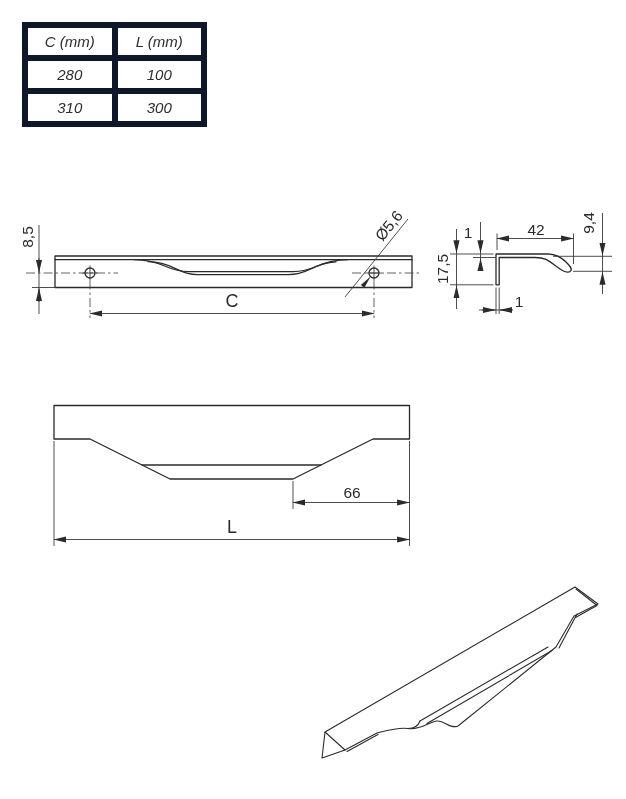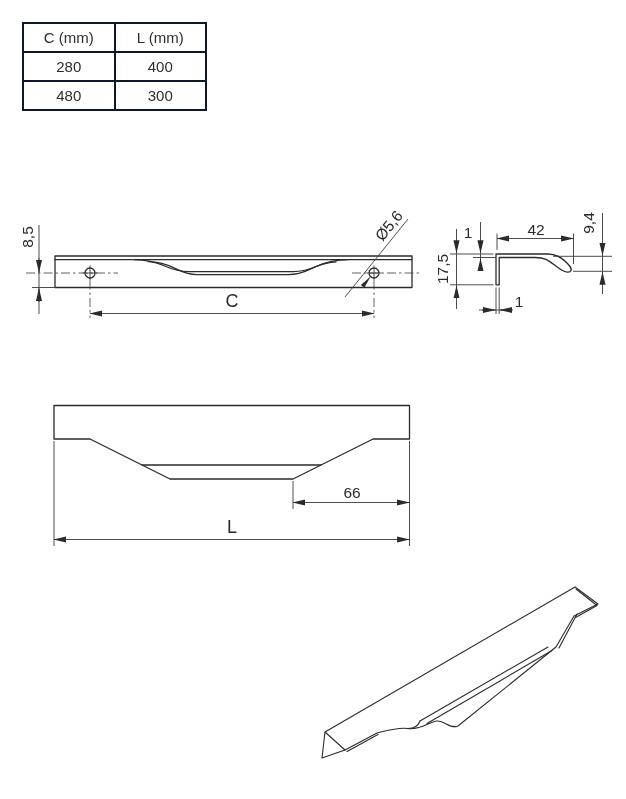--- a/index.html
+++ b/index.html
@@ -1,21 +1,21 @@
 <!DOCTYPE html>
 <html><head>
 <meta charset="utf-8">
 <style>
   html,body{margin:0;padding:0;background:#ffffff;}
   body{width:626px;height:799px;position:relative;font-family:"Liberation Sans",sans-serif;}
   .sheet{position:absolute;left:0;top:0;width:626px;height:799px;background:#fff;}
   table.size{position:absolute;left:22px;top:22px;width:185px;border-collapse:collapse;
     font-size:15px;color:#2e2e2e;table-layout:fixed;}
-  table.size th,table.size td{border:2px solid #0f172a;text-align:center;padding:4px;
-    height:19px;font-weight:normal;line-height:19px;}
+  table.size th,table.size td{border:6px solid #0f172a;text-align:center;padding:4px;
+    height:19px;font-weight:normal;line-height:19px;font-style:italic;}
   table.size{border:1.5px solid #3f3f3f;}
   svg{position:absolute;left:0;top:0;}
   svg text{fill:#2b2b2b;font-family:"Liberation Sans",sans-serif;}
   .obj{fill:none;stroke:#2b2b2b;stroke-width:1.3;stroke-linejoin:round;stroke-linecap:round;}
   .thin{fill:none;stroke:#3a3a3a;stroke-width:0.9;stroke-linecap:butt;}
   .cl{fill:none;stroke:#3a3a3a;stroke-width:0.8;stroke-dasharray:9 3 2.5 3;}
   .iso{fill:none;stroke:#2b2b2b;stroke-width:1.1;stroke-linejoin:round;stroke-linecap:round;}
   .dimtxt{font-size:15.5px;}
   .dimbig{font-size:18px;}
 </style>
@@ -25,24 +25,24 @@
 <div class="sheet">
 
   <table class="size">
     <tbody>
         <tr>
       <th>C (mm)</th>
       <th>L (mm)</th>
     </tr>
     <tr>
       <td>280</td>
-      <td>400</td>
+      <td>100</td>
     </tr>
     <tr>
-      <td>480</td>
+      <td>310</td>
       <td>300</td>
     </tr>
   </tbody>
     </table>
 
   <svg width="626" height="799" viewBox="0 0 626 799">
     <defs>
       <marker id="arr" viewBox="0 0 14 8" refX="13.4" refY="4" markerWidth="13" markerHeight="8" markerUnits="userSpaceOnUse" orient="auto-start-reverse">
         <path d="M0,0.7 L14,4 L0,7.3 Z" fill="#2b2b2b"></path>
       </marker>

